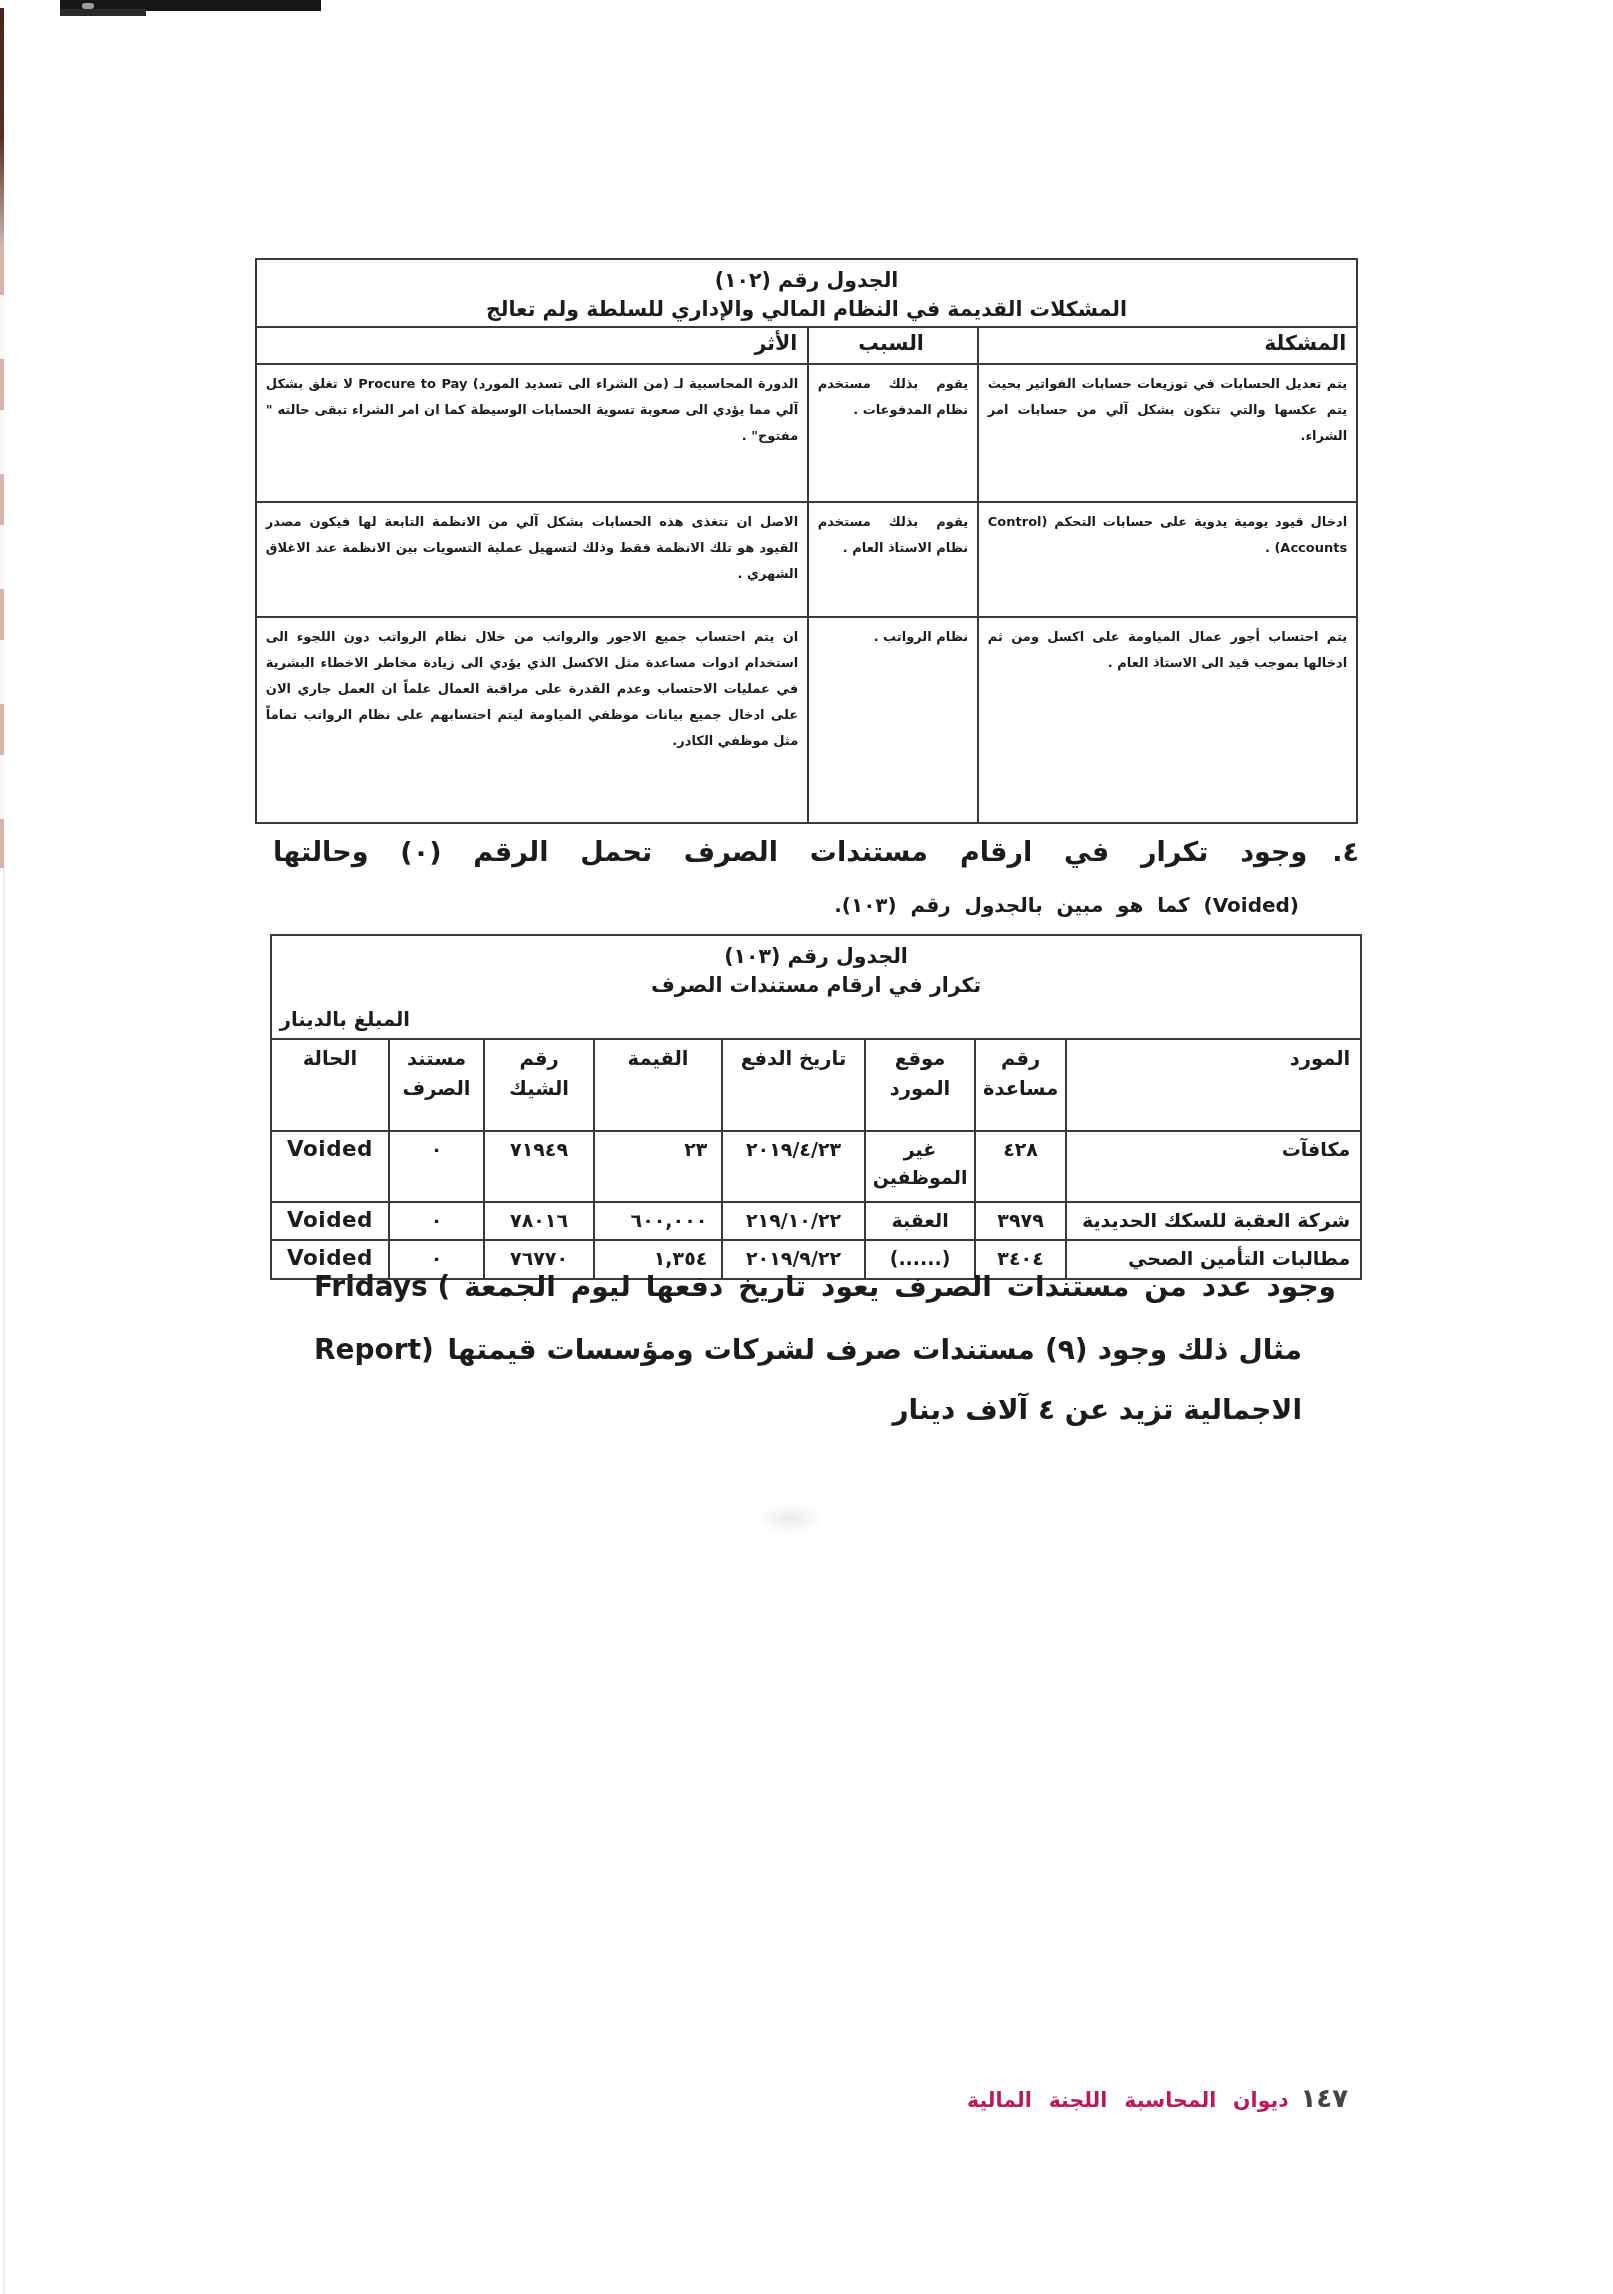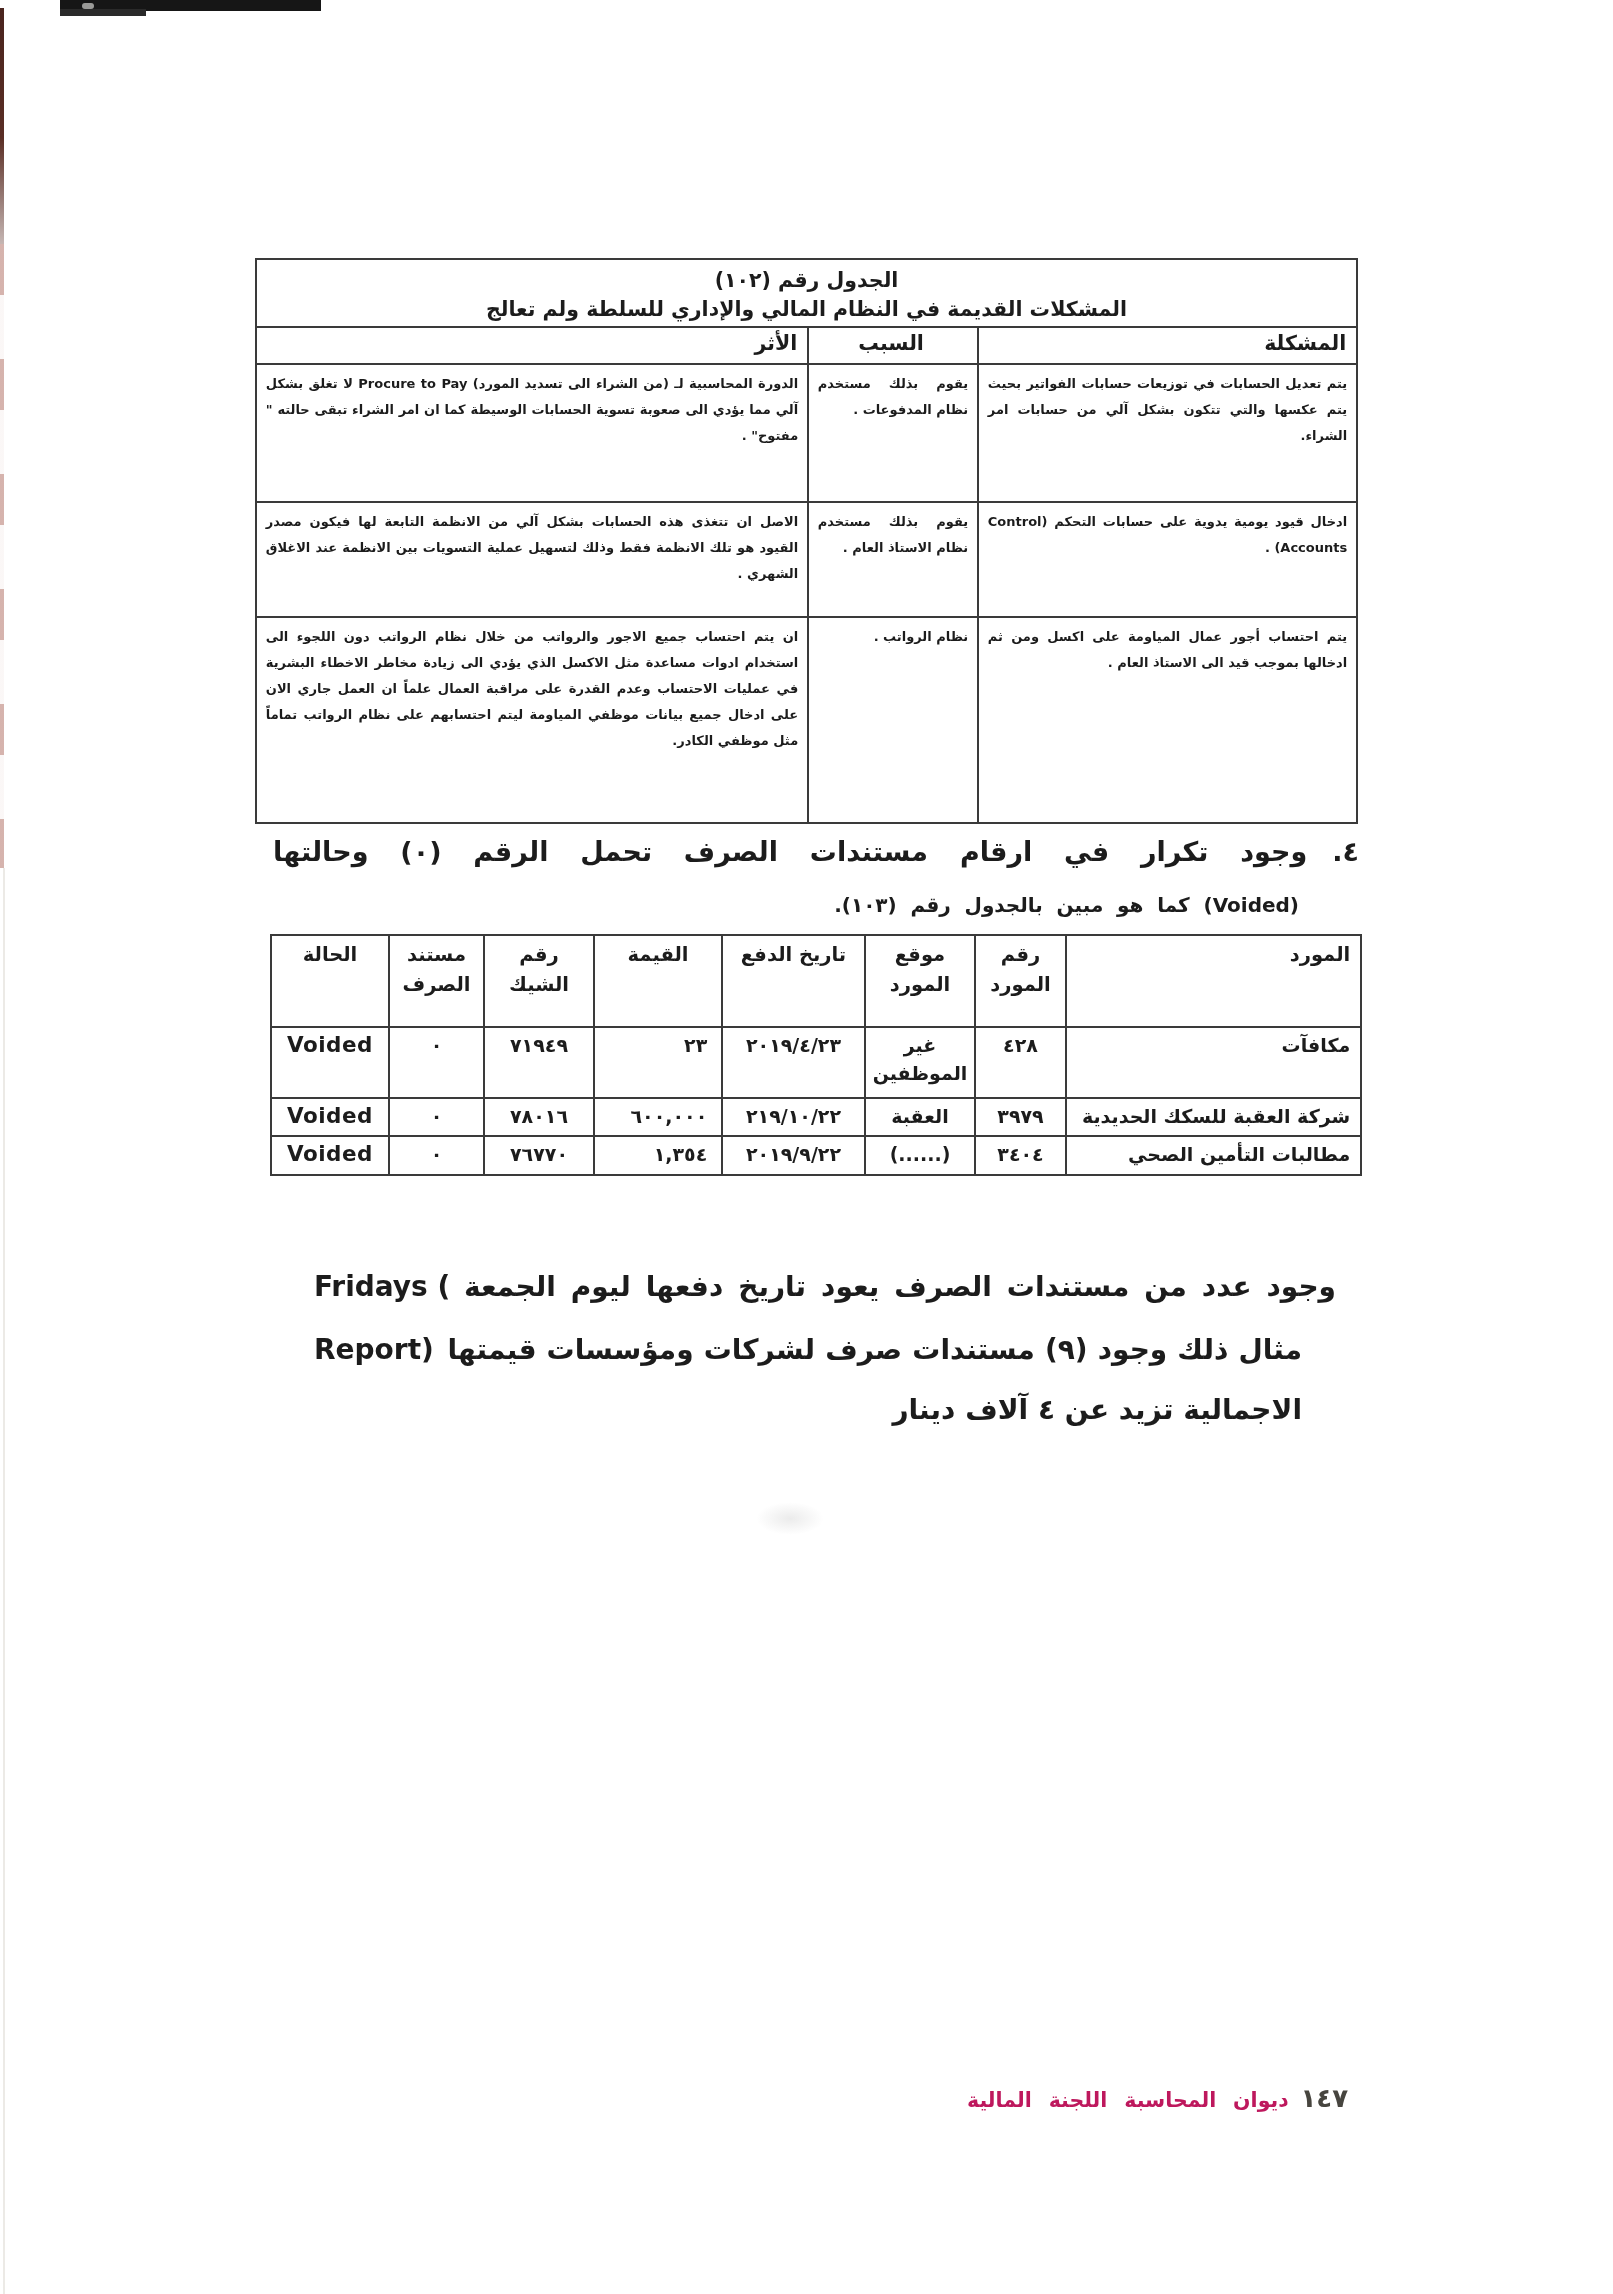--- a/index.html
+++ b/index.html
@@ -124,23 +124,30 @@
     <col style="width:295px">
       <col style="width:91px">
       <col style="width:110px">
       <col style="width:143px">
     <col style="width:128px">
       <col style="width:110px">
       <col style="width:95px">
       <col style="width:118px">
   </colgroup>
   <tbody>
+      <tr>
+    <td colspan="8" class="t-title title-cell">
+      <div>الجدول رقم (١٠٣)</div>
+      <div>تكرار في ارقام مستندات الصرف</div>
+      <div class="amount-note">المبلغ بالدينار</div>
+    </td>
+  </tr>
   <tr>
     <th class="h-supplier">المورد</th>
-    <th>رقم المورد</th>
+    <th>رقم مساعدة</th>
     <th>موقع المورد</th>
     <th>تاريخ الدفع</th>
     <th>القيمة</th>
     <th>رقم الشيك</th>
     <th>مستند الصرف</th>
     <th>الحالة</th>
   </tr>
   <tr class="r1">
     <td class="d d-supplier">مكافآت</td>
     <td class="d">٤٢٨</td>

